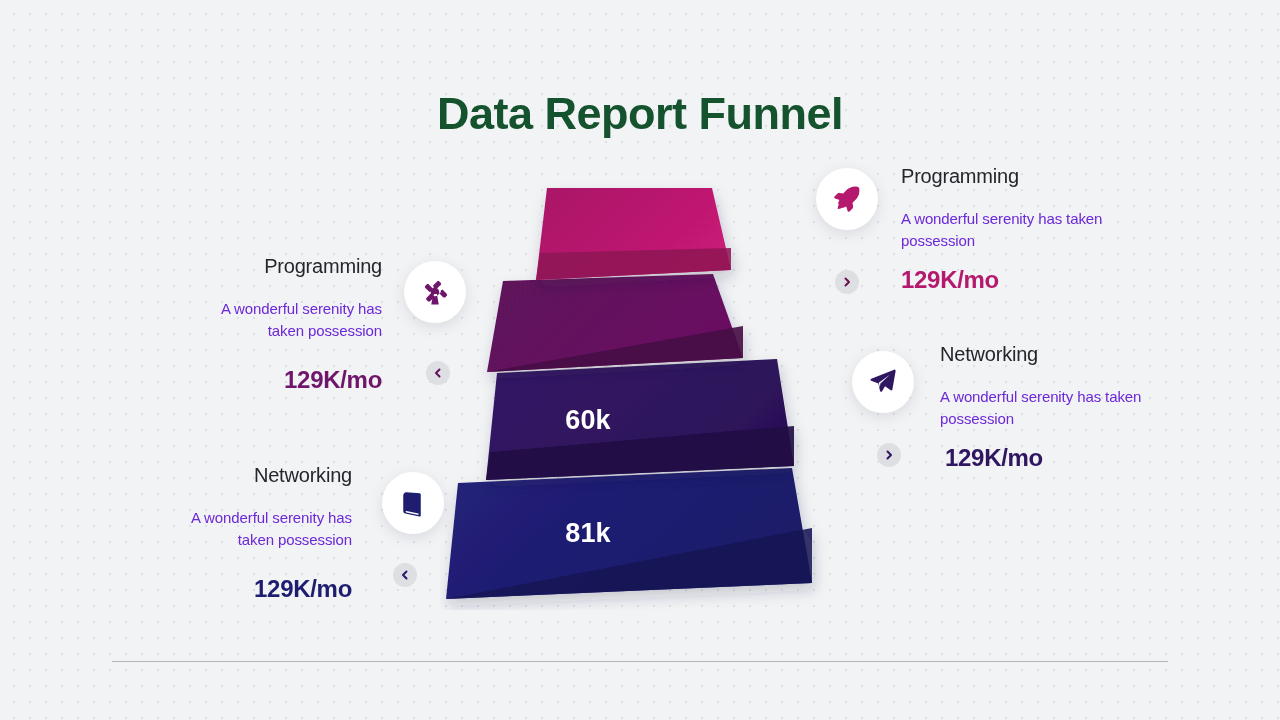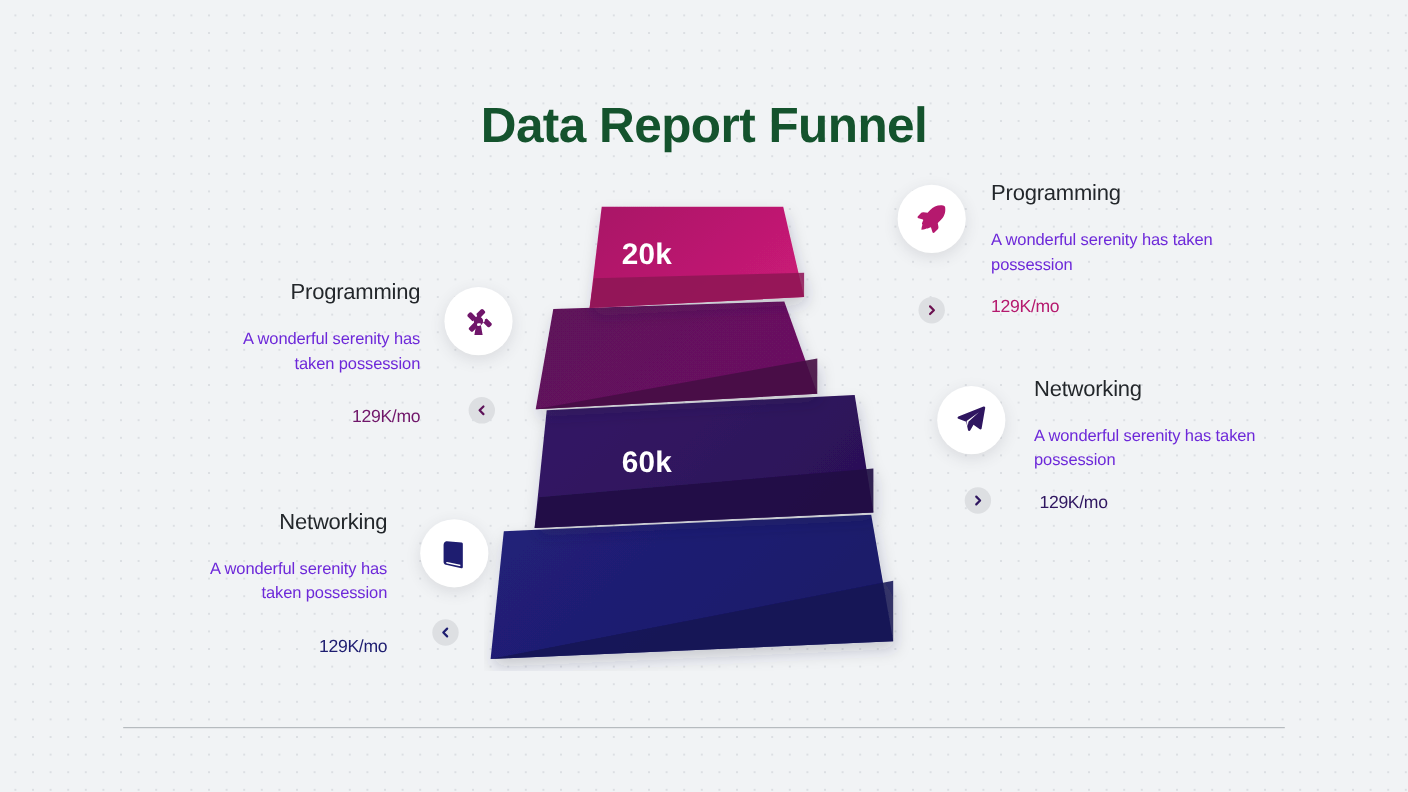--- a/index.html
+++ b/index.html
@@ -46,21 +46,21 @@
   .info-block { position:absolute; width:330px; }
   .info-block .ib-title {
     font-size:20px; font-weight:normal; color:#23272b;
     letter-spacing:-0.2px; line-height:20px;
   }
   .info-block .ib-desc {
     font-size:15px; color:#6d28d9; line-height:22px;
     margin-top:22px; letter-spacing:-0.1px;
   }
   .info-block .ib-metric {
-    font-size:16px; font-weight:normal; letter-spacing:-0.3px;
+    font-size:24px; font-weight:bold; letter-spacing:-0.3px;
     margin-top:14px; line-height:28px;
   }
   .info-right { text-align:left; }
   .info-left  { text-align:right; }
 
   
   .icon-bubble {
     position:absolute;
     width:62px; height:62px; border-radius:50%;
     background:#ffffff;
@@ -130,22 +130,22 @@
       <path d="M 63,101 L 273,94 L 303,178 L 47,192 Z" fill="url(#g2)"></path>
       <path d="M 303,178 L 47,192 L 303,146 Z" fill="#450d44" opacity="0.9"></path>
     </g>
 
     <g filter="url(#sh)">
       <path d="M 107,8 L 272,8 L 291,90 L 96,100 Z" fill="url(#g1)"></path>
       <path d="M 291,90 L 96,100 L 100,73 L 291,68 Z" fill="#8d1355" opacity="0.85"></path>
     </g>
   </svg>
 
-  <div class="funnel-value" style="left:0; top:36px; width:296px; text-align:center;">20k</div>
   <div class="funnel-value" style="left:0; top:225px; width:296px; text-align:center;">60k</div>
+  <div class="funnel-value" style="left:0; top:338px; width:296px; text-align:center;">81k</div>
 </div>
 
 <div class="icon-bubble" style="left:816px; top:168px;">
   <span>
     <svg width="30" height="30" viewBox="0 0 24 24" fill="#b5196e">
       <path d="M20.2 2.2c-3.6-.5-7 .8-9.3 3.4L9 7.6l-3-.5c-.6-.1-1.2.1-1.6.5L2 10c-.5.5-.3 1.3.4 1.5l3.2 1 .3.3-.9 2.1c-.2.5 0 1 .4 1.3l2.4 2.4c.4.4.9.5 1.3.3l2.1-.9.3.3 1 3.2c.2.7 1 .9 1.5.4l2.4-2.4c.4-.4.6-1 .5-1.6l-.5-3 2-1.9c2.6-2.3 3.9-5.7 3.4-9.3-.1-.8-.5-1.3-1.6-1.5zM9.5 17.7l-3.2-3.2c-1 1.3-1.6 3.2-1.8 5.4 2.2-.2 4.1-.8 5-2.2z"></path>
     </svg>
   </span>
 </div>
 <div class="info-block info-right" style="left:901px; top:166px; width:290px;">

